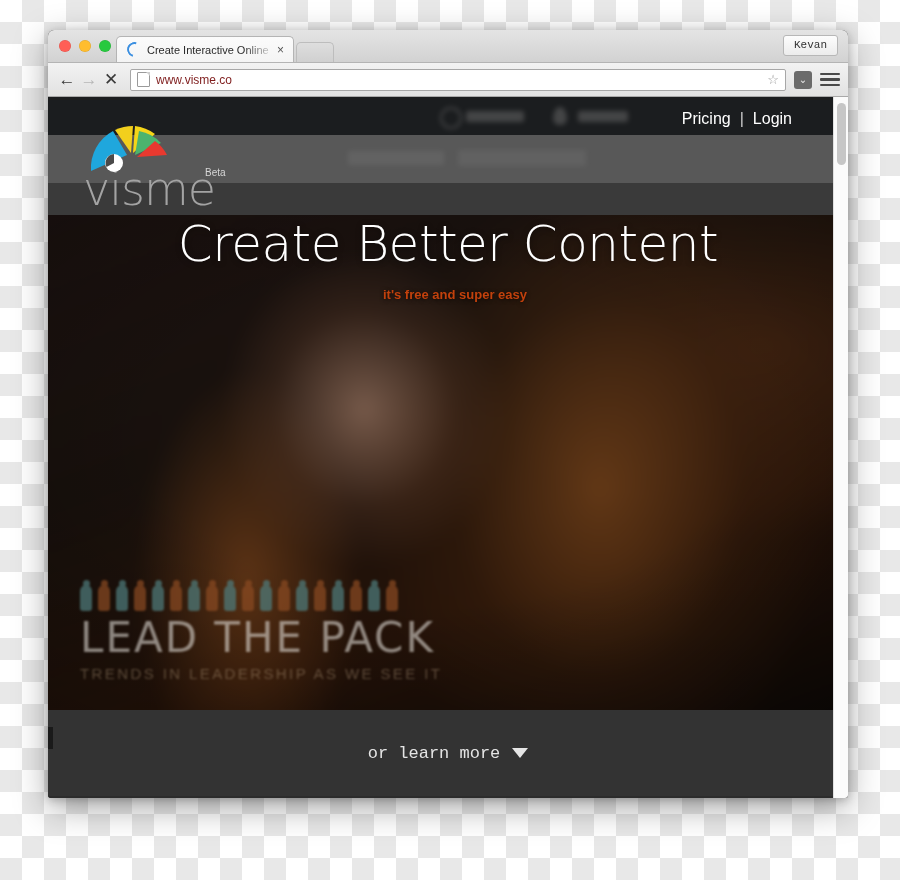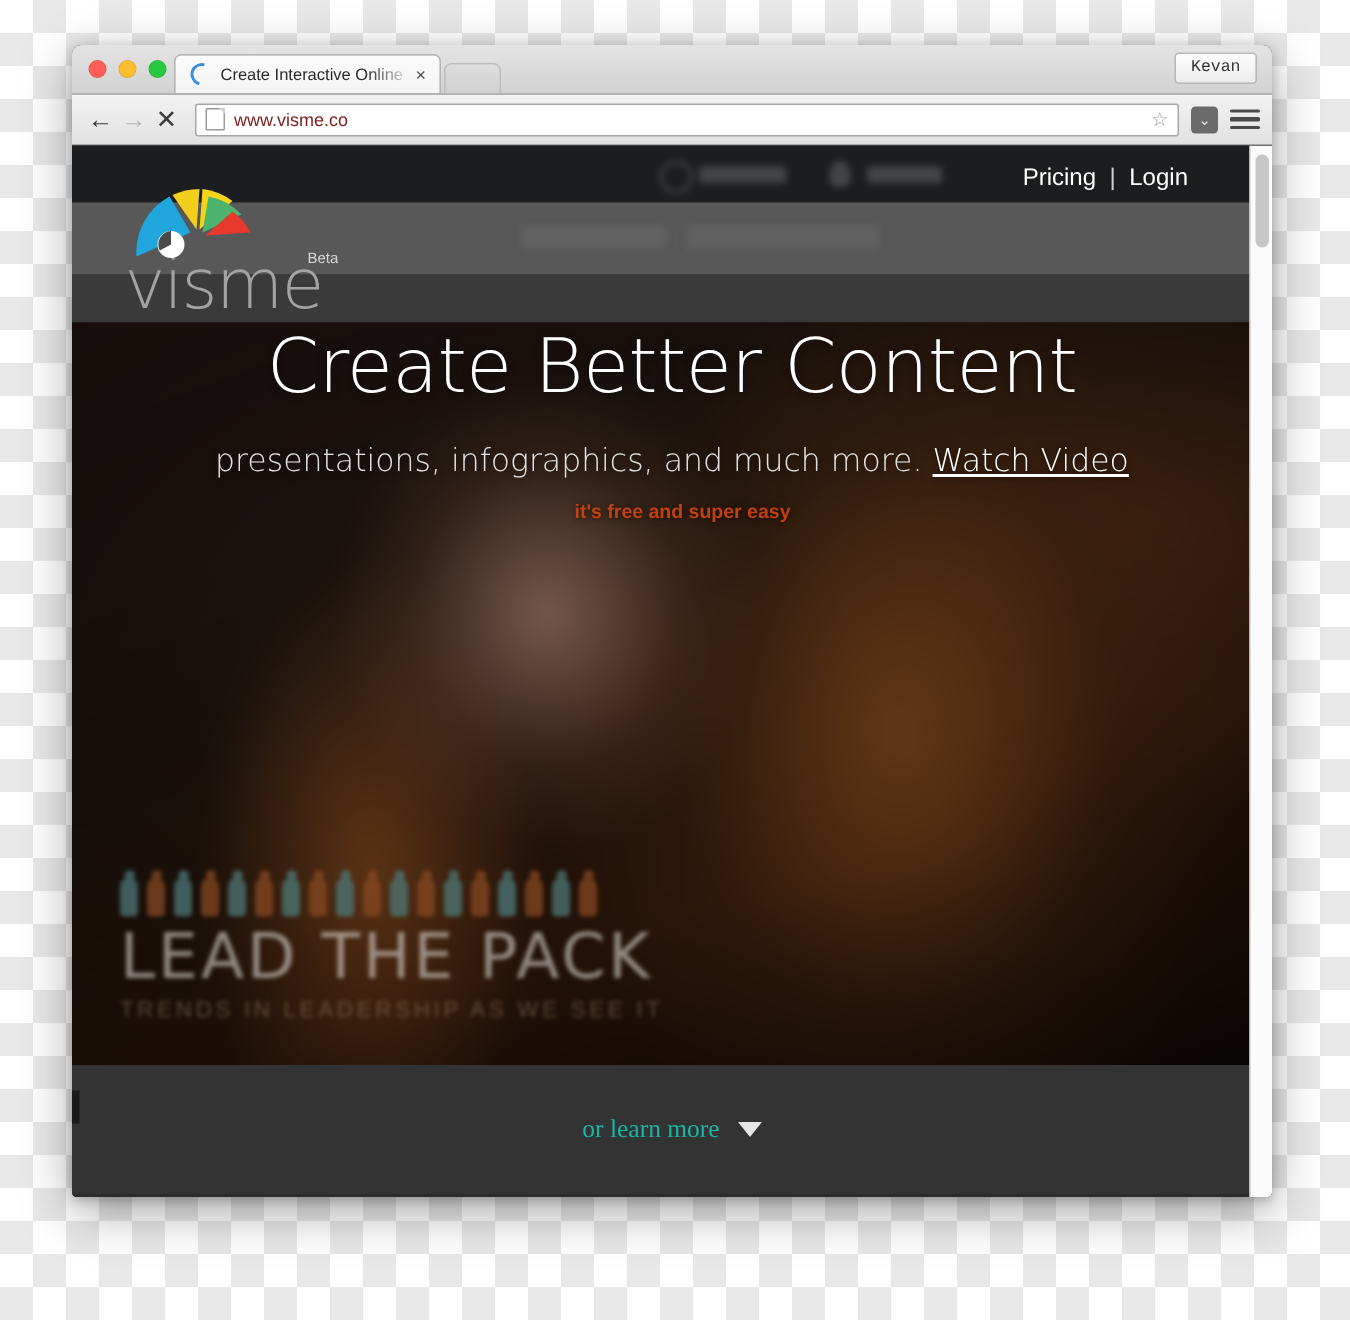--- a/index.html
+++ b/index.html
@@ -391,23 +391,23 @@
   .learn-strip {
     position: relative;
     height: 86px;
     background: #333333;
     display: flex;
     align-items: center;
     justify-content: center;
     gap: 12px;
   }
   .learn-text {
-    font-family: Liberation Serif, serif;
+    font-family: Liberation Mono, monospace;
     font-size: 17px;
-    color: #14b8a6;
+    color: #e5e5e5;
   }
   .caret-down {
     width: 0; height: 0;
     border-left: 8px solid transparent;
     border-right: 8px solid transparent;
     border-top: 10px solid #e6e6e6;
   }
   .left-nub {
     position: absolute;
     left: 0;
@@ -518,24 +518,20 @@
       <span class="nav-sep">|</span>
       <span>Login</span>
     </div>
 
     <div class="hero">
       <div class="hero-photo"></div>
       <div class="hero-vignette"></div>
 
       <div class="hero-content">
         <h1 class="hero-title">Create Better Content</h1>
-        <p class="hero-sub">
-          <span>presentations, infographics, and much more.</span>
-          <span class="watch-link">Watch Video</span>
-        </p>
         <div class="cta-note">it's free and super easy</div>
       </div>
 
       <div class="leadpack">
         <div class="people-row">
           <div class="person" style="background:#4e7c7c"></div>
           <div class="person" style="background:#8a4a22"></div>
           <div class="person" style="background:#4e7c7c"></div>
           <div class="person" style="background:#8a4a22"></div>
           <div class="person" style="background:#4e7c7c"></div>

